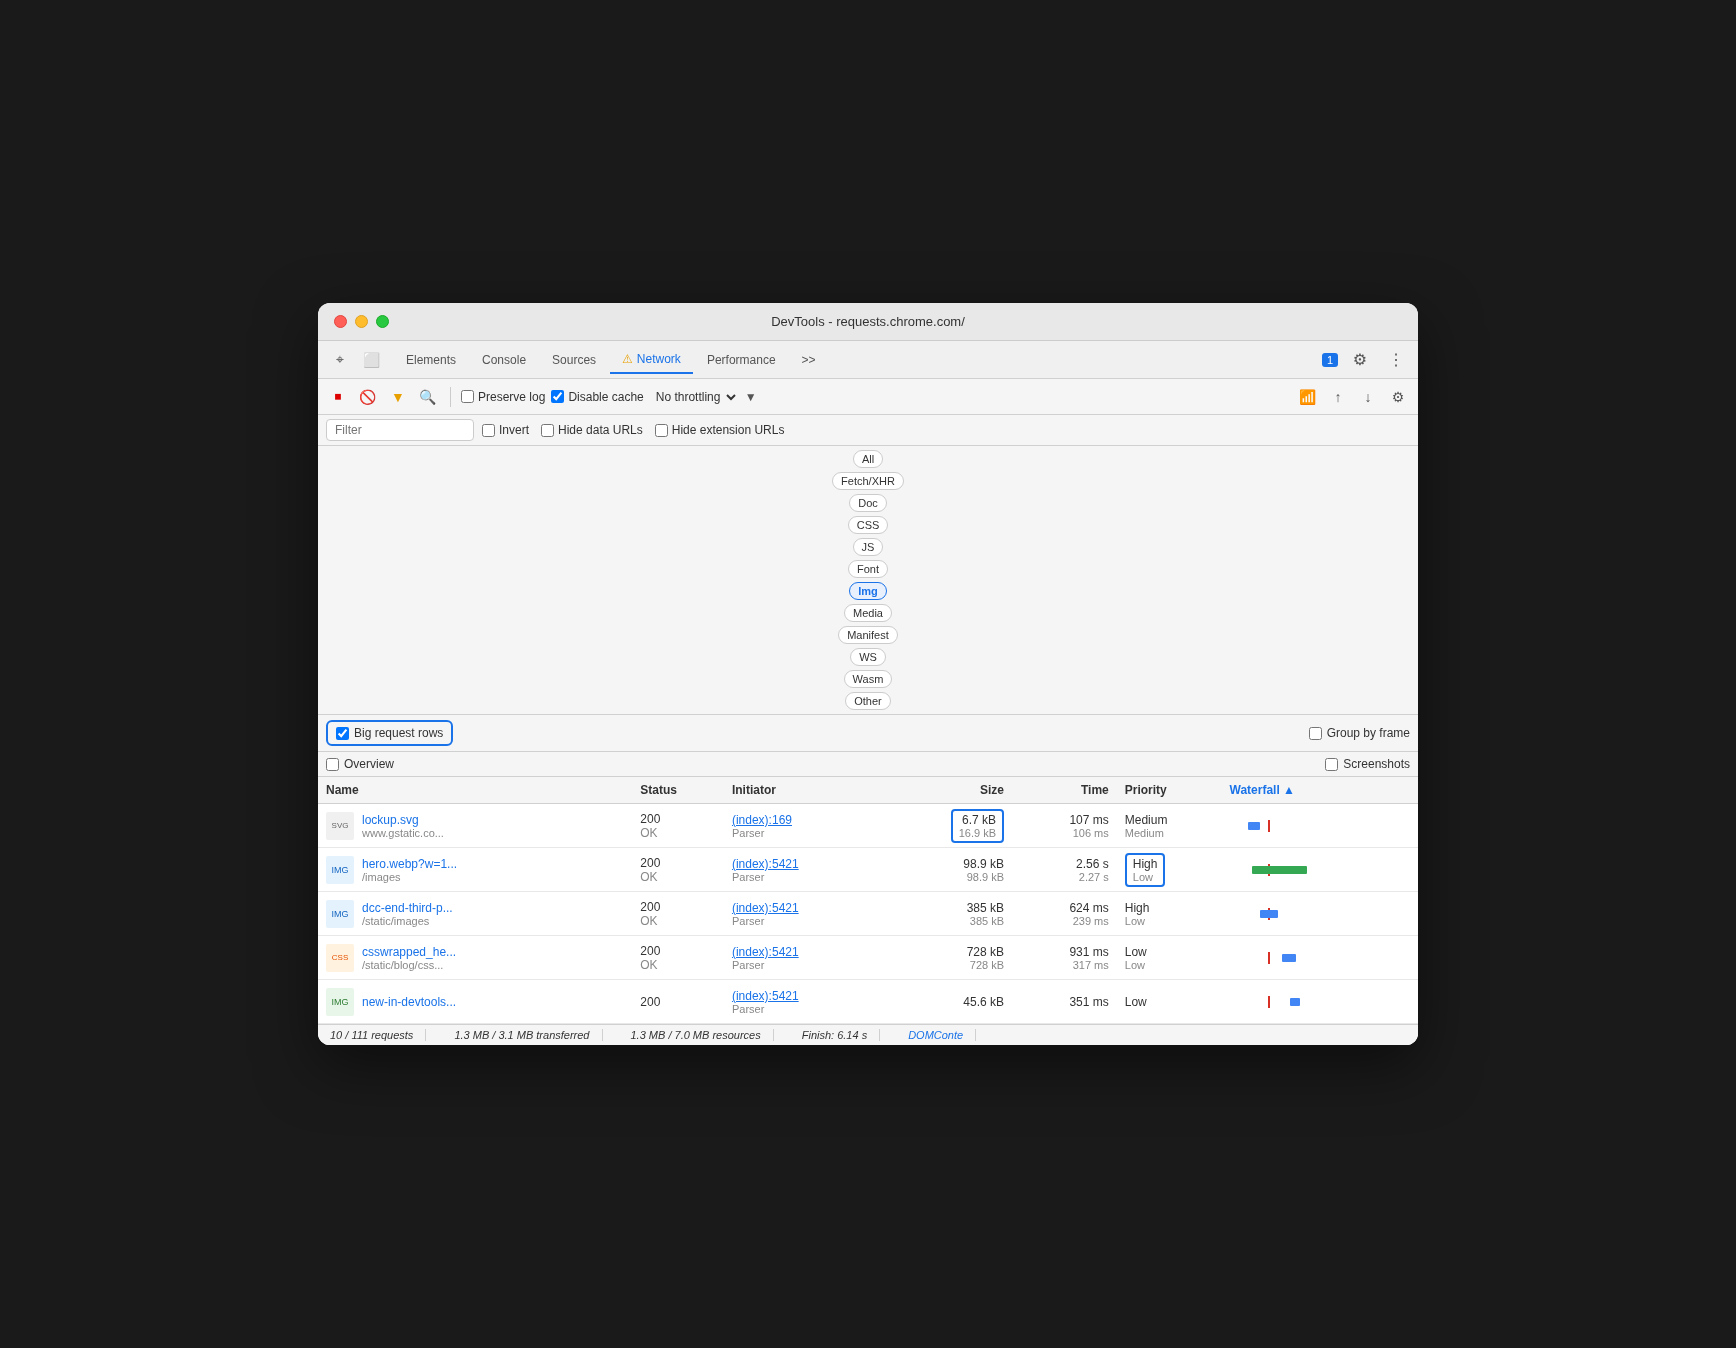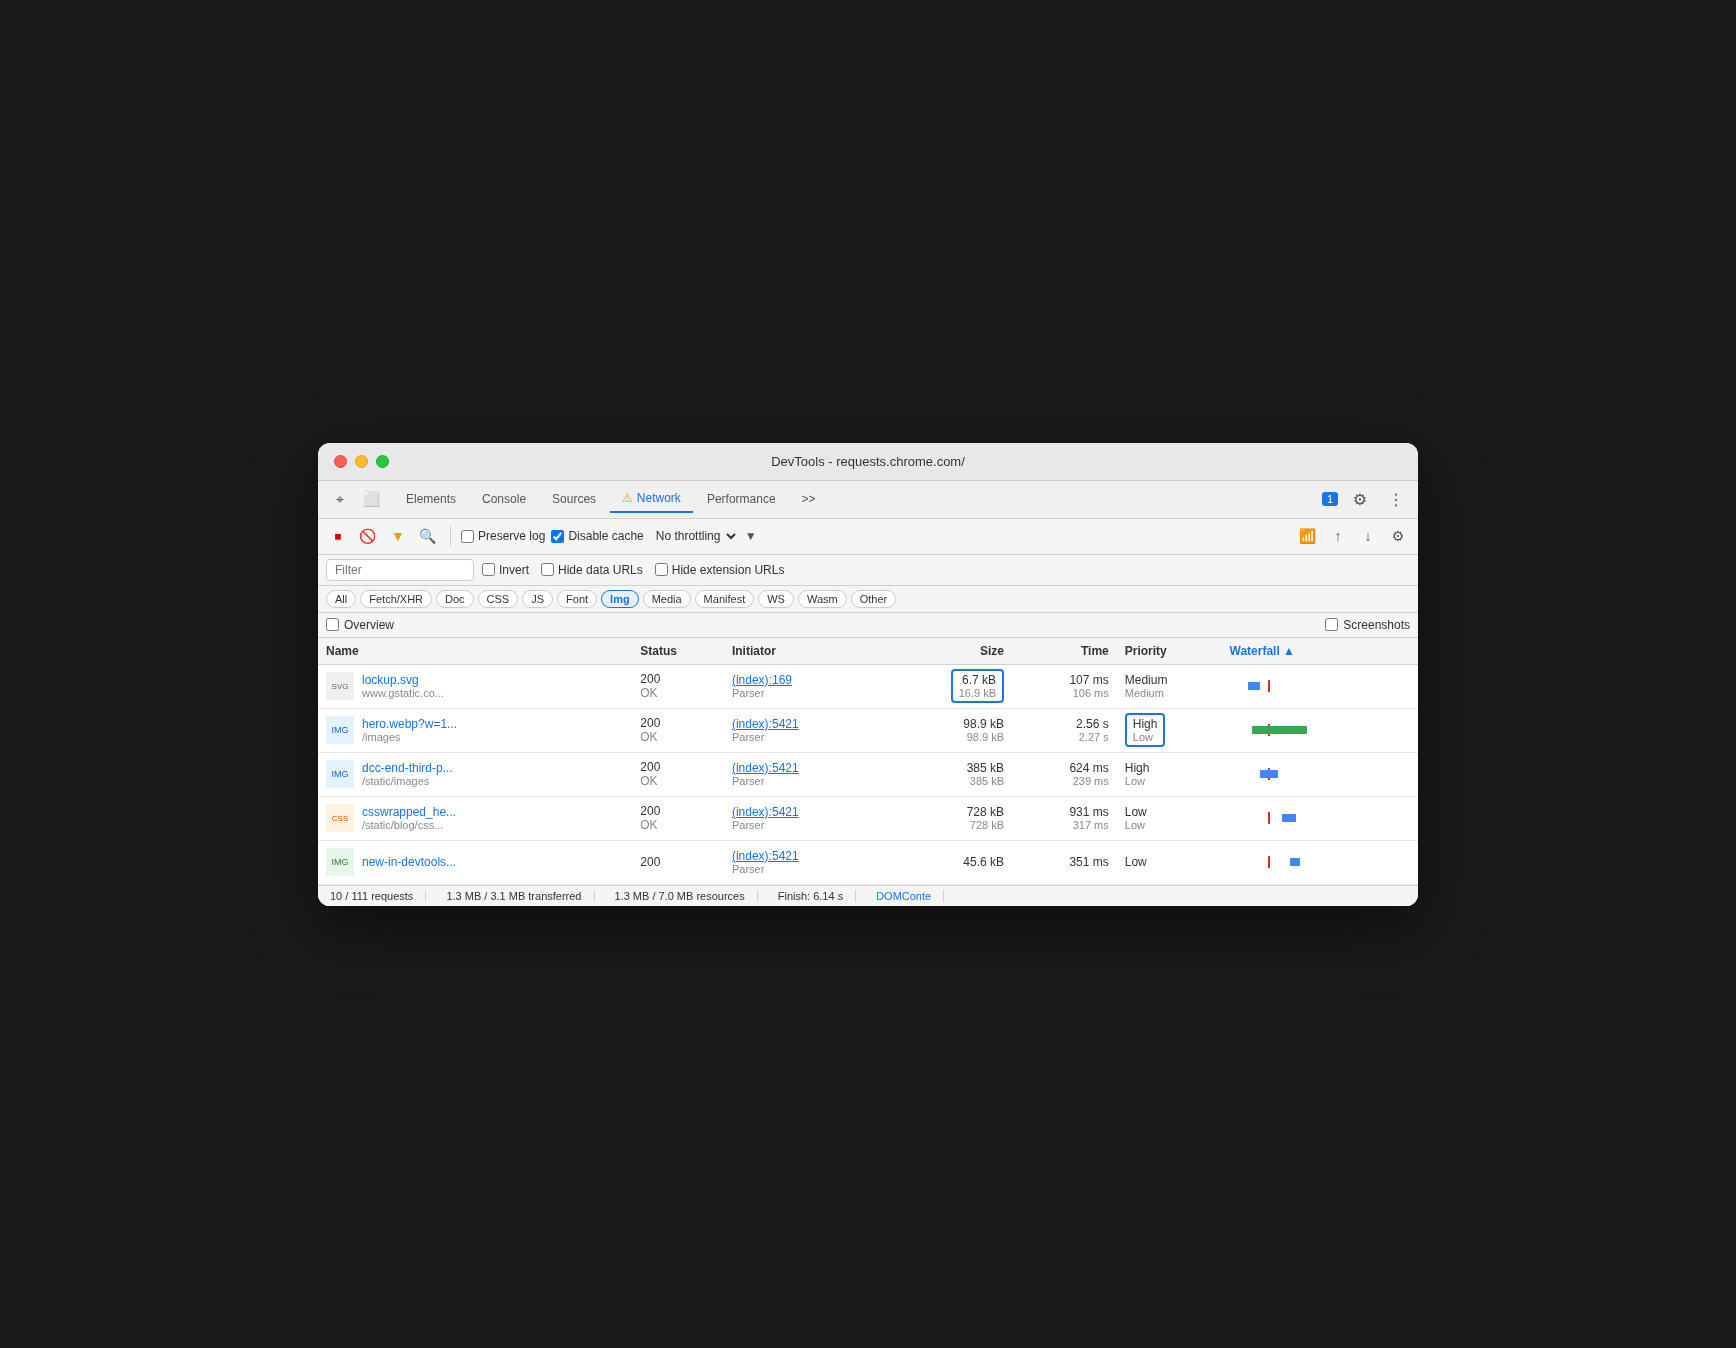--- a/index.html
+++ b/index.html
@@ -211,20 +211,21 @@
     }
     
     .type-filter-bar {
       background: #f5f5f5;
       border-bottom: 1px solid #d0d0d0;
       display: flex;
       align-items: center;
       padding: 4px 8px;
       gap: 4px;
       flex-wrap: wrap;
+      flex-direction: column;
     }
     .type-btn {
       padding: 2px 8px;
       border: 1px solid #ccc;
       border-radius: 12px;
       font-size: 11px;
       cursor: pointer;
       background: white;
       color: #333;
     }
@@ -376,21 +377,22 @@
     .table-wrapper::-webkit-scrollbar-thumb { background: #bbb; border-radius: 4px; }
     
     .status-bar {
       background: #f5f5f5;
       border-top: 1px solid #d0d0d0;
       display: flex;
       align-items: center;
       padding: 4px 12px;
       font-size: 11px;
       color: #333;
-      gap: 8px;
+      gap: 16px;
+      font-style: italic;
     }
     .status-item {
       padding: 0 12px;
       border-right: 1px solid #d0d0d0;
     }
     .status-item:first-child { padding-left: 0; }
     .status-item.blue { color: #1a73e8; }
   </style>
 </head>
 <body>
@@ -491,20 +493,30 @@
       <button class="type-btn">Font</button>
       <button class="type-btn active">Img</button>
       <button class="type-btn">Media</button>
       <button class="type-btn">Manifest</button>
       <button class="type-btn">WS</button>
       <button class="type-btn">Wasm</button>
       <button class="type-btn">Other</button>
     </div>
 
 
+    <div class="settings-row">
+      <label class="settings-check big-request-rows-check">
+        <input type="checkbox" checked="" style="">
+        <span>Big request rows</span>
+      </label>
+      <label class="settings-check" style="margin-left: auto;">
+        <input type="checkbox" style="">
+        <span>Group by frame</span>
+      </label>
+    </div>
 
     <div class="settings-row">
       <label class="settings-check">
         <input type="checkbox" style="">
         <span>Overview</span>
       </label>
       <label class="settings-check" style="margin-left: auto;">
         <input type="checkbox" style="">
         <span>Screenshots</span>
       </label>

